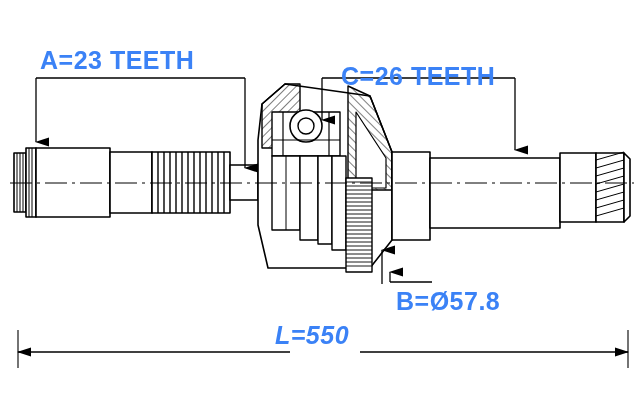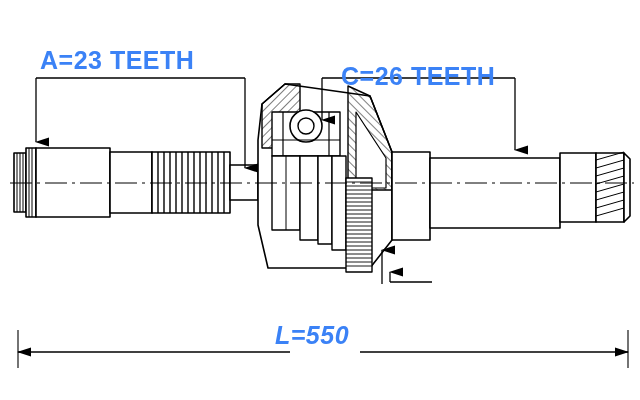--- a/index.html
+++ b/index.html
@@ -187,15 +187,16 @@
         <line x1="18" y1="352" x2="290" y2="352" marker-start="url(#arrLeft)"></line>
         <line x1="360" y1="352" x2="628" y2="352" marker-end="url(#arrRight)"></line>
         <line x1="18" y1="330" x2="18" y2="368" stroke-width="1.1"></line>
         <line x1="628" y1="330" x2="628" y2="368" stroke-width="1.1"></line>
       </g>
     </g>
   </svg>
 
   <div class="lbl" id="lblA">A=23 TEETH</div>
   <div class="lbl" id="lblC">C=26 TEETH</div>
+  <div class="lbl" id="lblB">B=Ø57.8</div>
   <div class="lbl" id="lblL">L=550</div>
 
 </div>
 
 </body></html>

